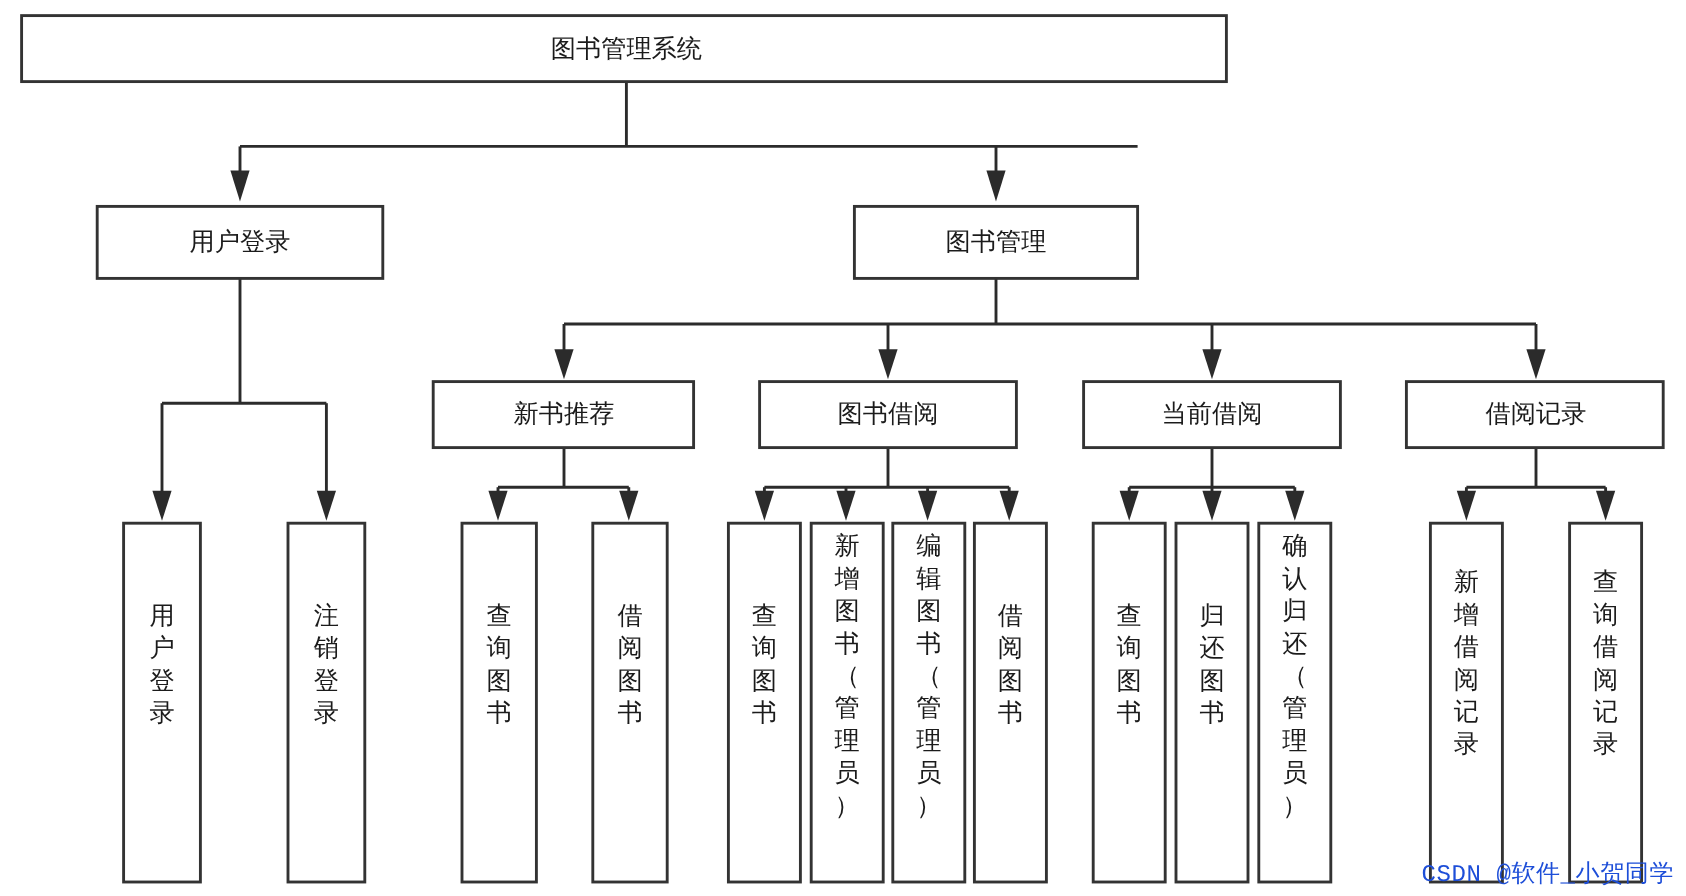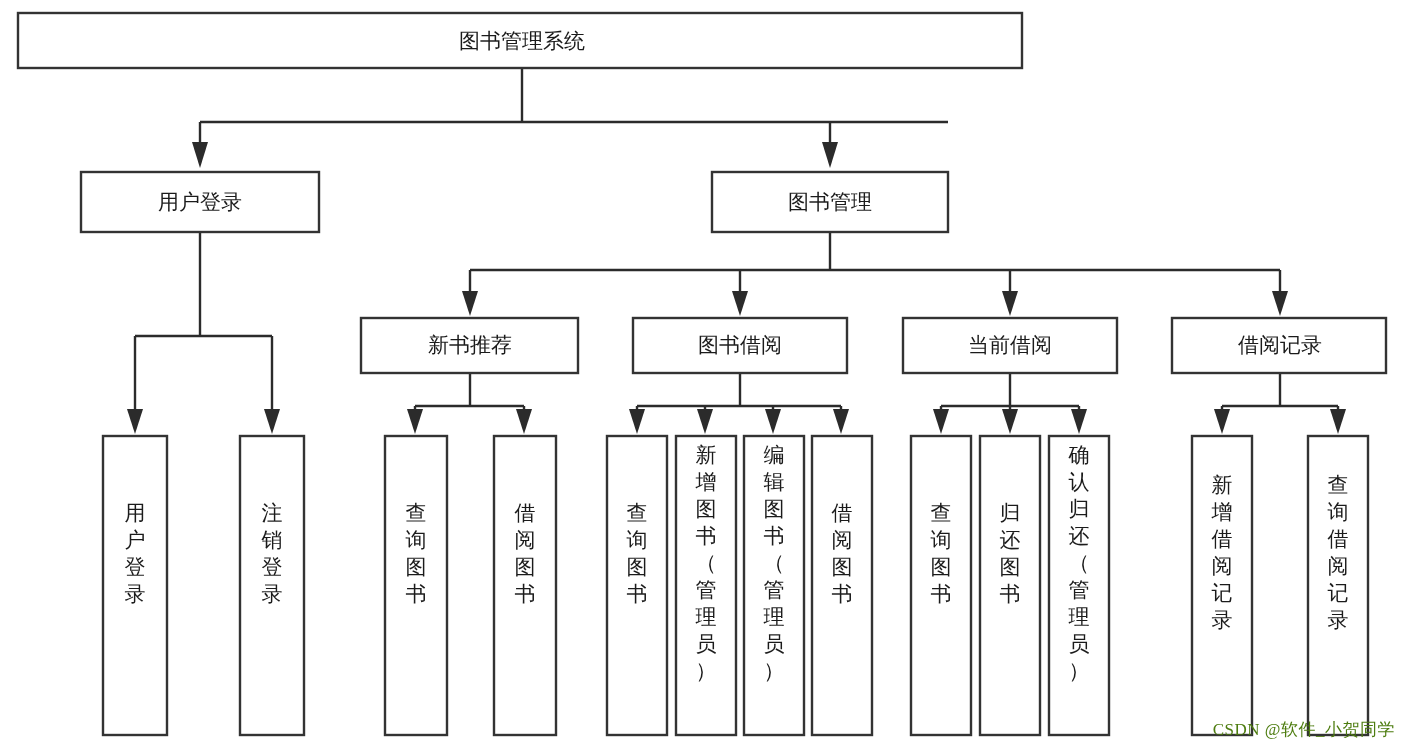--- a/index.html
+++ b/index.html
@@ -50,23 +50,23 @@
     fill: none;
   }
   .arrow-head {
     fill: #2b2b2b;
     stroke: none;
   }
   .watermark {
     position: absolute;
     right: 10px;
     bottom: 6px;
-    font-family: Liberation Serif, serif;
-    font-size: 17px;
-    color: #4d7c0f;
+    font-family: Liberation Mono, monospace;
+    font-size: 20px;
+    color: #1d4ed8;
     letter-spacing: 0.5px;
     white-space: nowrap;
     pointer-events: none;
     user-select: none;
   }
 </style>
 </head>
 <body>
 
 <div id="diagram-root">

